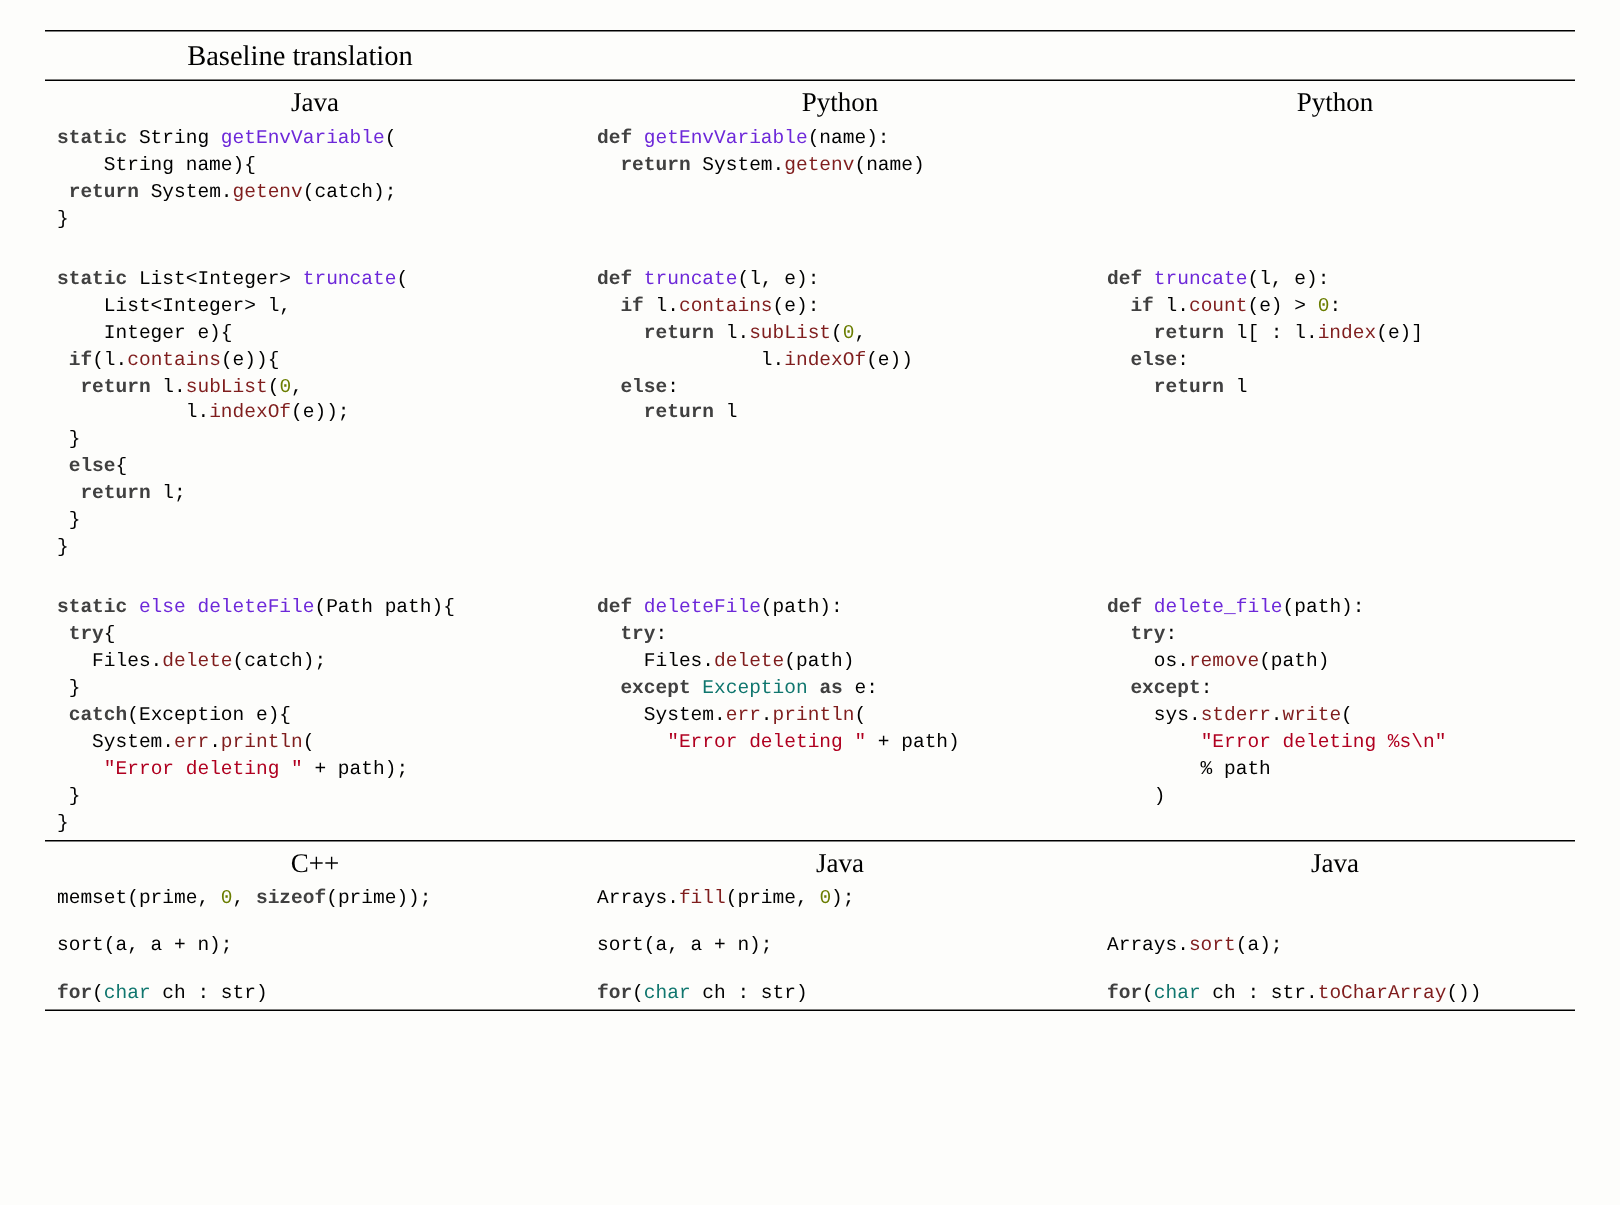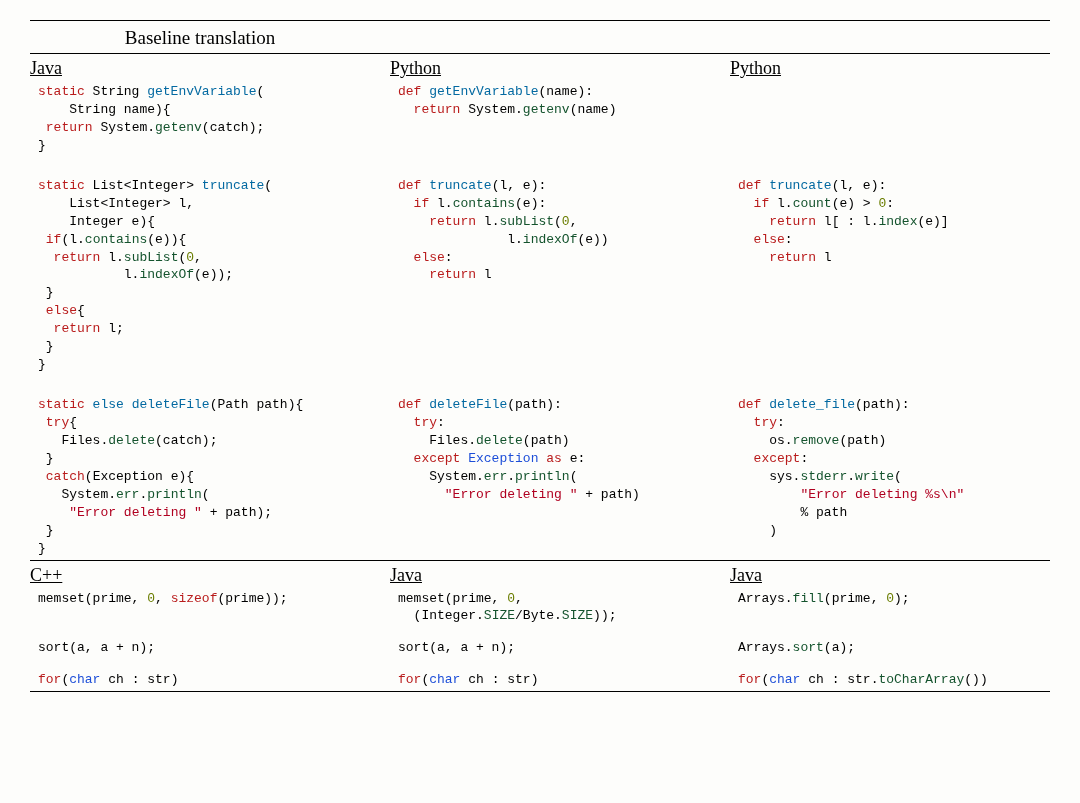--- a/index.html
+++ b/index.html
@@ -25,40 +25,39 @@
   }
   .c1 { width: 360px; }
   .c2 { width: 340px; }
   .c3 { width: 320px; }
   .hdr {
     text-align: center;
     font-size: 19px;
     padding: 6px 0 4px 0;
   }
   .lang {
-    text-align: left;
+    text-align: center;
     font-size: 18px;
     padding: 4px 0 2px 0;
-    text-decoration: underline;
   }
   pre.code {
     margin: 0;
     padding: 0 0 0 2px;
     font-family: "Courier New", monospace;
     font-size: 13px;
     line-height: 1.38;
     white-space: pre;
     color: #000;
   }
-  .kw  { color: #b91c1c; font-weight: normal; }    
-  .fn  { color: #0369a1; }
-  .mth { color: #14532d; }                        
+  .kw  { color: #404040; font-weight: bold; }    
+  .fn  { color: #6d28d9; }
+  .mth { color: #7f1d1d; }                        
   .num { color: #6a7d00; }
   .str { color: #b00020; }
-  .err { color: #1d4ed8; }
+  .err { color: #0f766e; }
   .spacer { height: 18px; }
   .spacer-sm { height: 10px; }
 </style>
 </head>
 <body>
 
 <div class="table-wrap">
 
   <div class="hr-top"></div>
   <div class="row">
@@ -157,24 +156,20 @@
   <div class="row">
     <div class="col c1 lang">C++</div>
     <div class="col c2 lang">Java</div>
     <div class="col c3 lang">Java</div>
   </div>
 
   <div class="row">
     <div class="col c1">
         <pre class="code"><span>memset(prime, </span><span class="num">0</span><span>, </span><span class="kw">sizeof</span><span>(prime));</span></pre>
       </div>
-    <div class="col c2">
-        <pre class="code"><span>memset(prime, </span><span class="num">0</span><span>,
-</span><span>  (Integer.</span><span class="mth">SIZE</span><span>/Byte.</span><span class="mth">SIZE</span><span>));</span></pre>
-      </div>
     <div class="col c3">
         <pre class="code"><span>Arrays.</span><span class="mth">fill</span><span>(prime, </span><span class="num">0</span><span>);</span></pre>
       </div>
   </div>
 
   <div class="spacer-sm"></div>
 
   <div class="row">
     <div class="col c1">
         <pre class="code"><span>sort(a, a + n);</span></pre>

